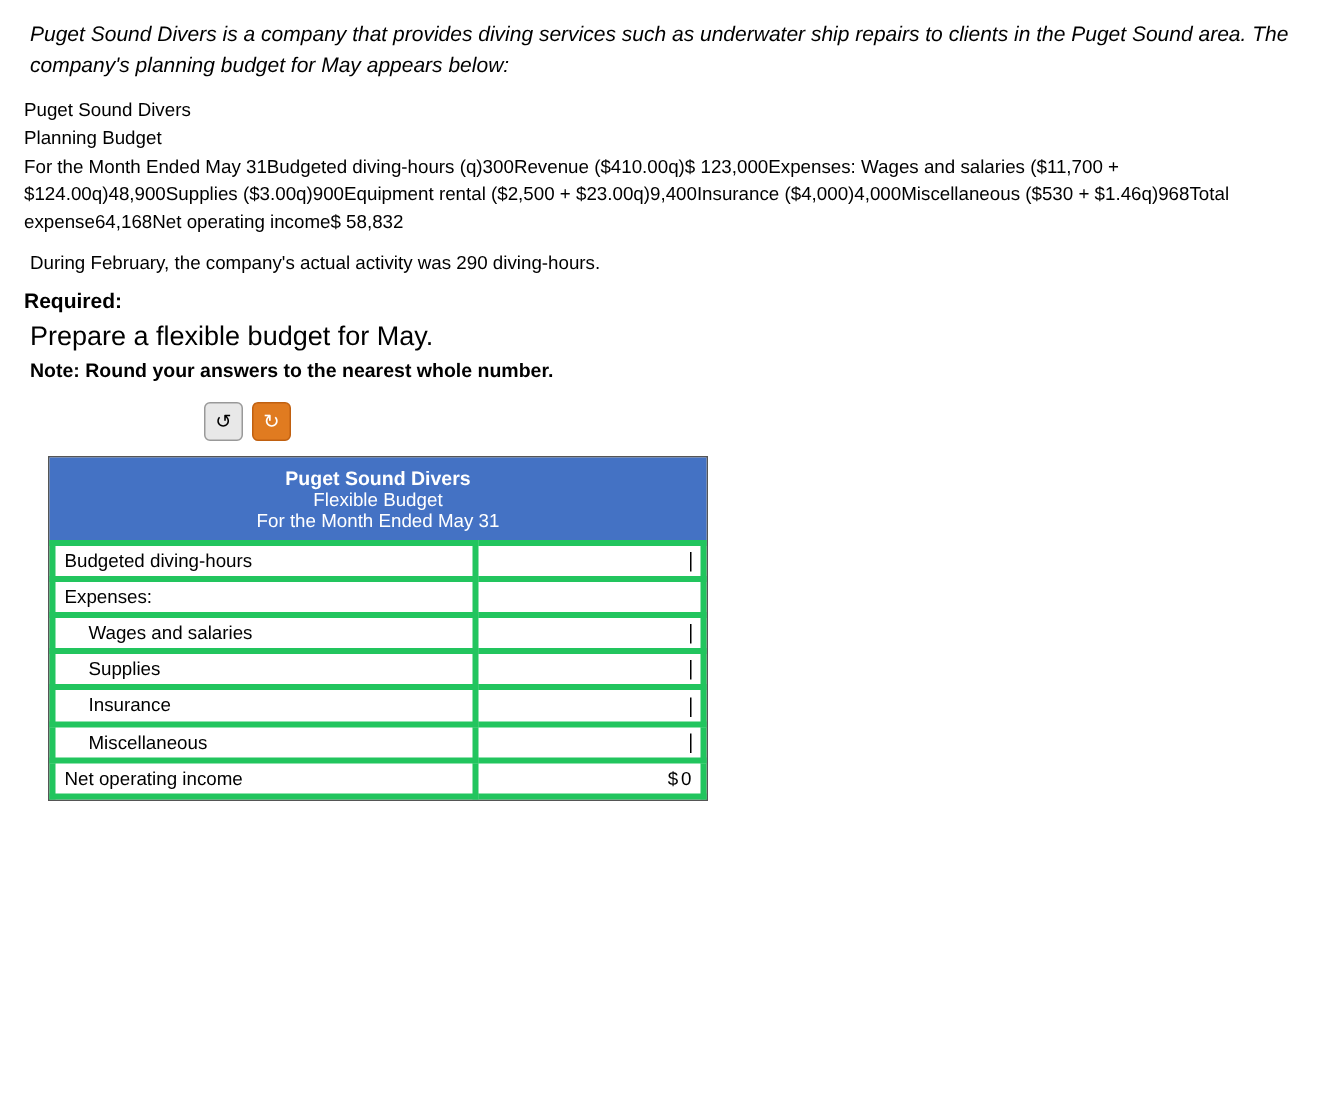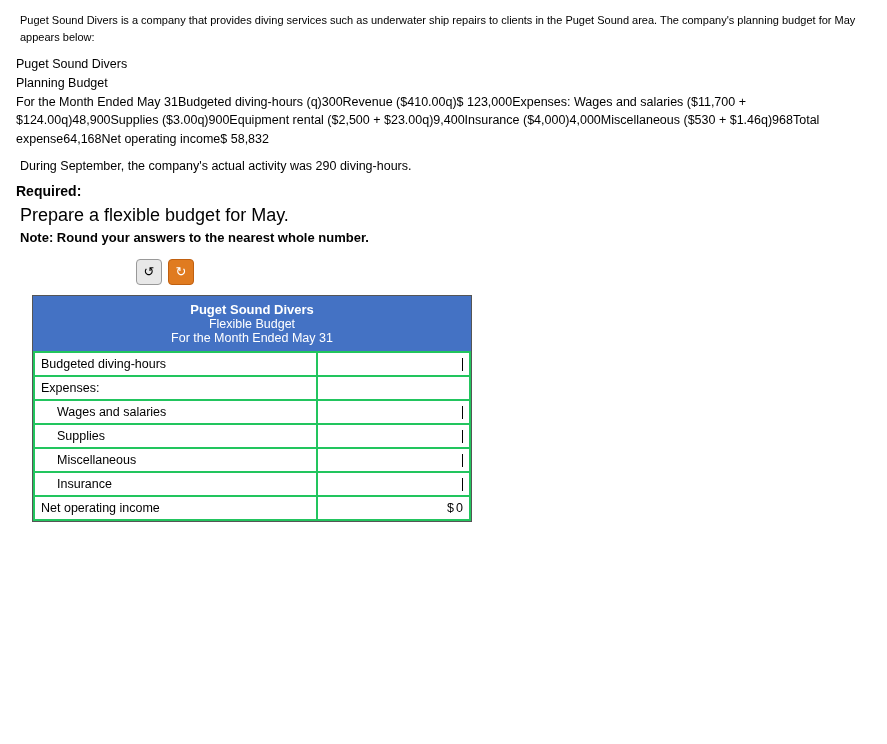--- a/index.html
+++ b/index.html
@@ -6,24 +6,25 @@
     body {
       font-family: Arial, sans-serif;
       font-size: 13px;
       background: #fff;
       color: #000;
       padding: 12px 16px;
       width: 887px;
       min-height: 744px;
     }
     .intro-text {
-      font-size: 11px;
+      font-size: 14px;
       margin-bottom: 10px;
       padding-left: 4px;
       line-height: 1.5;
+      font-style: italic;
     }
     .planning-section {
       margin-bottom: 10px;
       font-size: 12.5px;
       line-height: 1.5;
     }
     .activity-text {
       font-size: 12.5px;
       margin-bottom: 10px;
       padding-left: 4px;
@@ -90,21 +91,21 @@
     .budget-header .period {
       font-size: 12.5px;
       display: block;
       padding-bottom: 4px;
     }
     table.budget {
       width: 100%;
       border-collapse: collapse;
     }
     table.budget td {
-      border: 2px solid #22c55e;
+      border: 4px solid #22c55e;
       padding: 3px 6px;
       font-size: 12.5px;
       height: 24px;
     }
     table.budget td.label-cell {
       width: 65%;
       background: #fff;
     }
     table.budget td.label-cell.indented {
       padding-left: 22px;
@@ -140,21 +141,21 @@
 
 <div class="planning-section">
   <div>Puget Sound Divers</div>
   <div>Planning Budget</div>
   <div>
     <span>For the Month Ended May 31</span><span>Budgeted diving-hours (q)300Revenue ($410.00q)$ 123,000Expenses: Wages and salaries ($11,700 + $124.00q)48,900Supplies ($3.00q)900Equipment rental ($2,500 + $23.00q)9,400Insurance ($4,000)4,000Miscellaneous ($530 + $1.46q)968Total expense64,168Net operating income$ 58,832</span>
   </div>
 </div>
 
 <div class="activity-text">
-  <span>During September, the company's actual activity was 290 diving-hours.</span>
+  <span>During February, the company's actual activity was 290 diving-hours.</span>
 </div>
 
 <div class="required-label">Required:</div>
 
 <div class="prepare-text">Prepare a flexible budget for May.</div>
 <div class="note-text">Note: Round your answers to the nearest whole number.</div>
 
 <div class="toolbar">
   <div class="toolbar-btn">↺</div>
   <div class="toolbar-btn orange">↻</div>
@@ -178,25 +179,25 @@
         </tr>
         <tr>
           <td class="label-cell indented">Wages and salaries</td>
           <td class="value-cell"><span class="cursor-indicator"></span></td>
         </tr>
         <tr>
           <td class="label-cell indented">Supplies</td>
           <td class="value-cell"><span class="cursor-indicator"></span></td>
         </tr>
         <tr>
+          <td class="label-cell indented">Insurance</td>
+          <td class="value-cell"><span class="cursor-indicator"></span></td>
+        </tr>
+        <tr>
           <td class="label-cell indented">Miscellaneous</td>
-          <td class="value-cell"><span class="cursor-indicator"></span></td>
-        </tr>
-        <tr>
-          <td class="label-cell indented">Insurance</td>
           <td class="value-cell"><span class="cursor-indicator"></span></td>
         </tr>
         <tr class="value-row-bottom">
           <td class="label-cell">Net operating income</td>
           <td class="value-cell"><span class="dollar-prefix">$</span><span>0</span></td>
         </tr>
       </tbody>
   </table>
 </div>
 

